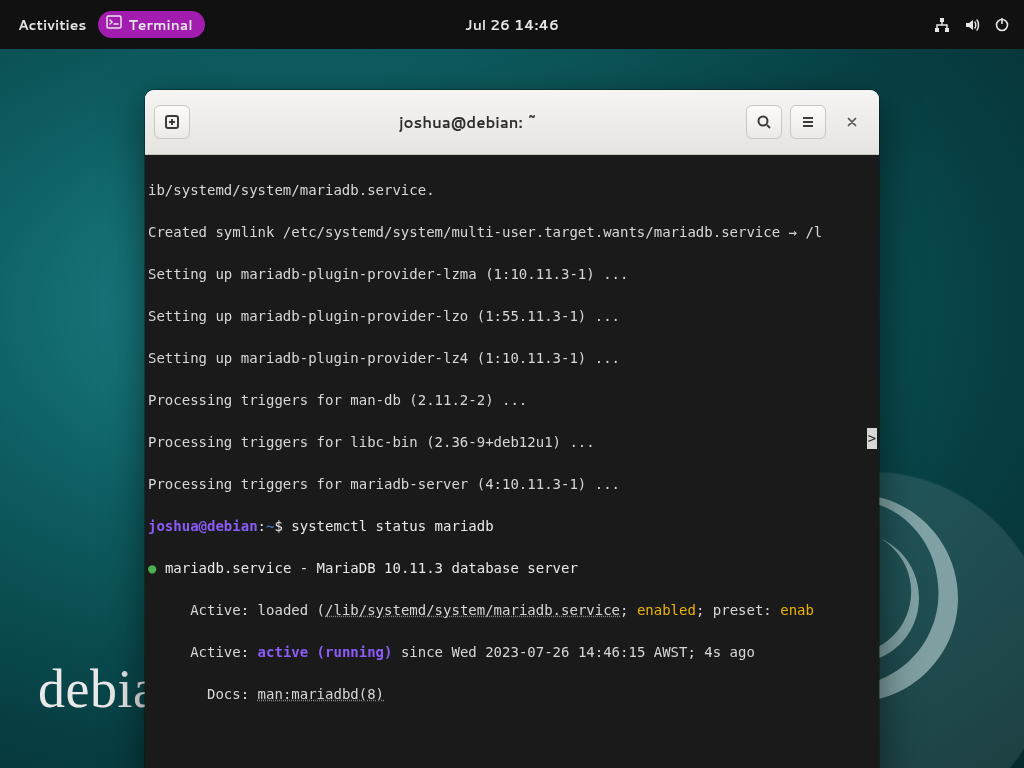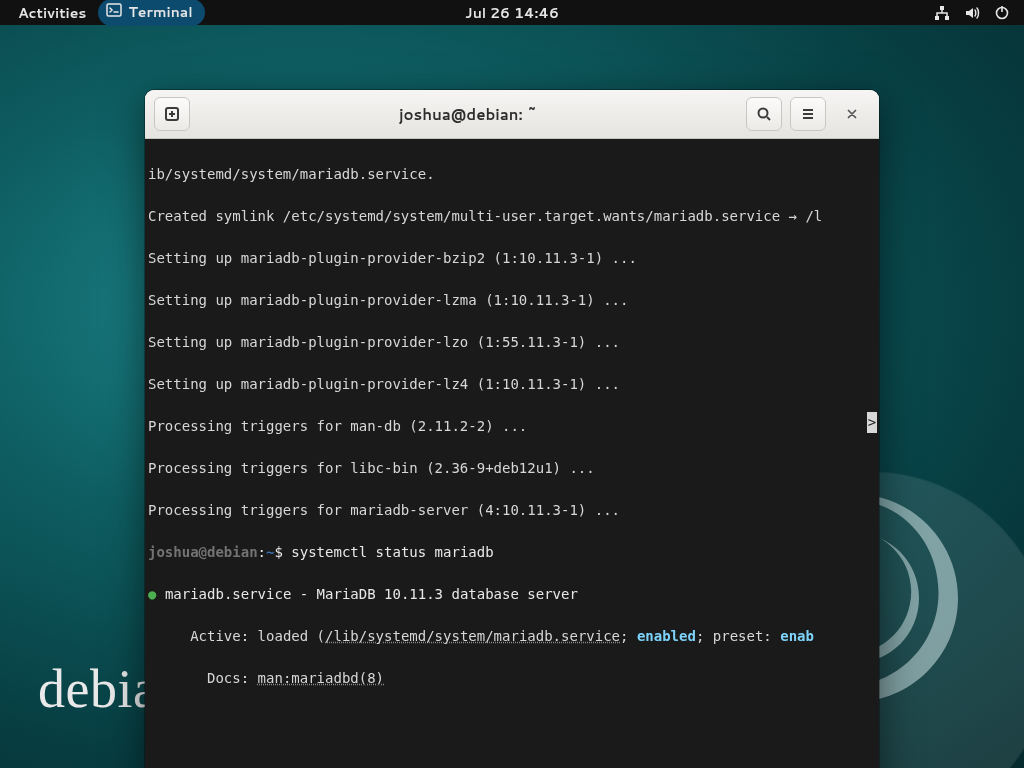--- a/index.html
+++ b/index.html
@@ -4,45 +4,45 @@
 <style>
   * { margin:0; padding:0; box-sizing:border-box; }
   html,body { width:1024px; height:768px; overflow:hidden; font-family:"Cantarell","DejaVu Sans",sans-serif; }
   body {
     background:
       radial-gradient(circle at 85% 85%, rgba(255,255,255,0.10) 0 180px, transparent 182px),
       radial-gradient(ellipse at 30% 40%, #1e8a8e 0%, #0e5f63 35%, #073e42 70%, #052a2d 100%);
     position:relative;
   }
   
-  #topbar { position:absolute; top:0; left:0; right:0; height:25px; background:#111; color:#e6e6e6; display:flex; align-items:center; font-size:14px; font-weight:600; }
+  #topbar { position:absolute; top:0; left:0; right:0; height:49px; background:#111; color:#e6e6e6; display:flex; align-items:center; font-size:14px; font-weight:600; }
   #topbar .left { display:flex; align-items:center; gap:6px; padding-left:12px; }
   #topbar .activities { padding:4px 6px; }
-  #topbar .app-pill { display:flex; gap:6px; background:#0c4a6e; border-radius:14px; padding:3px 12px 3px 8px; }
+  #topbar .app-pill { display:flex; align-items:center; gap:6px; background:#a21caf; border-radius:14px; padding:3px 12px 3px 8px; }
   #topbar .app-pill svg { width:16px; height:16px; }
   #topbar .center { position:absolute; left:50%; transform:translateX(-50%); font-weight:700; }
   #topbar .right { margin-left:auto; display:flex; align-items:center; gap:14px; padding-right:14px; }
   #topbar .right svg { width:16px; height:16px; display:block; fill:#e6e6e6; }
   
   #debian-logo { position:absolute; left:38px; bottom:48px; color:#e9e9e9; font-family:Georgia,"Times New Roman",serif; font-size:54px; letter-spacing:0.5px; }
   
   #swirl { position:absolute; right:40px; bottom:40px; width:260px; height:260px; opacity:0.5; }
   
   #termwin { position:absolute; left:145px; top:90px; width:734px; background:#f2f1ef; border-radius:9px; box-shadow:0 10px 40px rgba(0,0,0,0.55),0 0 0 1px rgba(0,0,0,0.3); overflow:hidden; }
-  #titlebar { height:49px; display:flex; align-items:center; padding:0 9px; gap:8px; background:linear-gradient(#f6f5f3,#e6e4e1); border-bottom:1px solid #c7c5c2; }
+  #titlebar { height:65px; display:flex; align-items:center; padding:0 9px; gap:8px; background:linear-gradient(#f6f5f3,#e6e4e1); border-bottom:1px solid #c7c5c2; }
   .tb-btn { width:36px; height:34px; border:1px solid #c8c6c3; border-radius:6px; background:linear-gradient(#fcfbfa,#eceae7); display:flex; align-items:center; justify-content:center; cursor:pointer; }
   .tb-btn svg { width:16px; height:16px; stroke:#3b3b3b; fill:none; stroke-width:2; }
   #titlebar .title { flex:1; text-align:center; font-weight:700; color:#2d2d2d; font-size:15px; }
   #titlebar .rightbtns { display:flex; gap:8px; align-items:center; }
   #close-btn { width:36px; height:34px; display:flex; align-items:center; justify-content:center; cursor:pointer; font-size:18px; color:#555; }
   
   #term { background:#1a1a1a; color:#d7d7d7; font-family:"DejaVu Sans Mono","Liberation Mono",monospace; font-size:14px; line-height:21px; padding:4px 0 0 0; white-space:pre; }
   #term .row { padding:0 3px; }
-  .green { color:#7dd3fc; font-weight:bold; }
-  .greenb { color:#737373; font-weight:bold; }
+  .green { color:#eab308; font-weight:normal; }
+  .greenb { color:#8b5cf6; font-weight:bold; }
   .blue  { color:#3d6fb4; font-weight:bold; }
   .white { color:#e8e8e8; }
   .link  { text-decoration:underline dotted; text-decoration-color:#888;margin-top:20px; }
   .scroll-mark { position:absolute; right:2px; background:#d7d7d7; color:#1a1a1a; width:10px; text-align:center; }
   .dot-bullet { color:#4caf50; }
 </style>
 </head>
 <body>
 
 <div id="topbar">
@@ -115,30 +115,30 @@
         <svg viewBox="0 0 16 16" width="14" height="14">
             <path d="M4 4l8 8M12 4l-8 8" stroke="#555" stroke-width="2" stroke-linecap="round"></path>
           </svg>
       </div>
     </div>
   </div>
 
   <div id="term" style="position:relative;">
 <div class="row">ib/systemd/system/mariadb.service.</div>
 <div class="row">Created symlink /etc/systemd/system/multi-user.target.wants/mariadb.service → /l</div>
-<div class="row">Setting up mariadb-plugin-provider-bzip2 (1:10.11.3-1) ...</div>
 <div class="row">Setting up mariadb-plugin-provider-lzma (1:10.11.3-1) ...</div>
 <div class="row">Setting up mariadb-plugin-provider-lzo (1:55.11.3-1) ...</div>
 <div class="row">Setting up mariadb-plugin-provider-lz4 (1:10.11.3-1) ...</div>
 <div class="row">Processing triggers for man-db (2.11.2-2) ...</div>
 <div class="row">Processing triggers for libc-bin (2.36-9+deb12u1) ...</div>
 <div class="row">Processing triggers for mariadb-server (4:10.11.3-1) ...</div>
 <div class="row"><span class="greenb">joshua@debian</span><span class="white">:</span><span class="blue">~</span><span class="white">$</span> <span class="white">systemctl status mariadb</span></div>
 <div class="row"><span class="dot-bullet">●</span> <span class="white">mariadb.service - MariaDB 10.11.3 database server</span></div>
 <div class="row"><span>     Active</span><span class="white">:</span> <span>loaded (</span><span class="link">/lib/systemd/system/mariadb.service</span><span>; </span><span class="green">enabled</span><span>; preset: </span><span class="green">enab</span><span class="scroll-mark" style="top:273px;">&gt;</span></div>
+<div class="row"><span>     Active</span><span class="white">:</span> <span class="greenb">active (running)</span><span> since Wed 2023-07-26 14:46:15 AWST; 4s ago</span></div>
 <div class="row"><span>       Docs</span><span class="white">:</span> <span class="link">man:mariadbd(8)</span></div>
 
 
 
 
 
 
 
 
 

